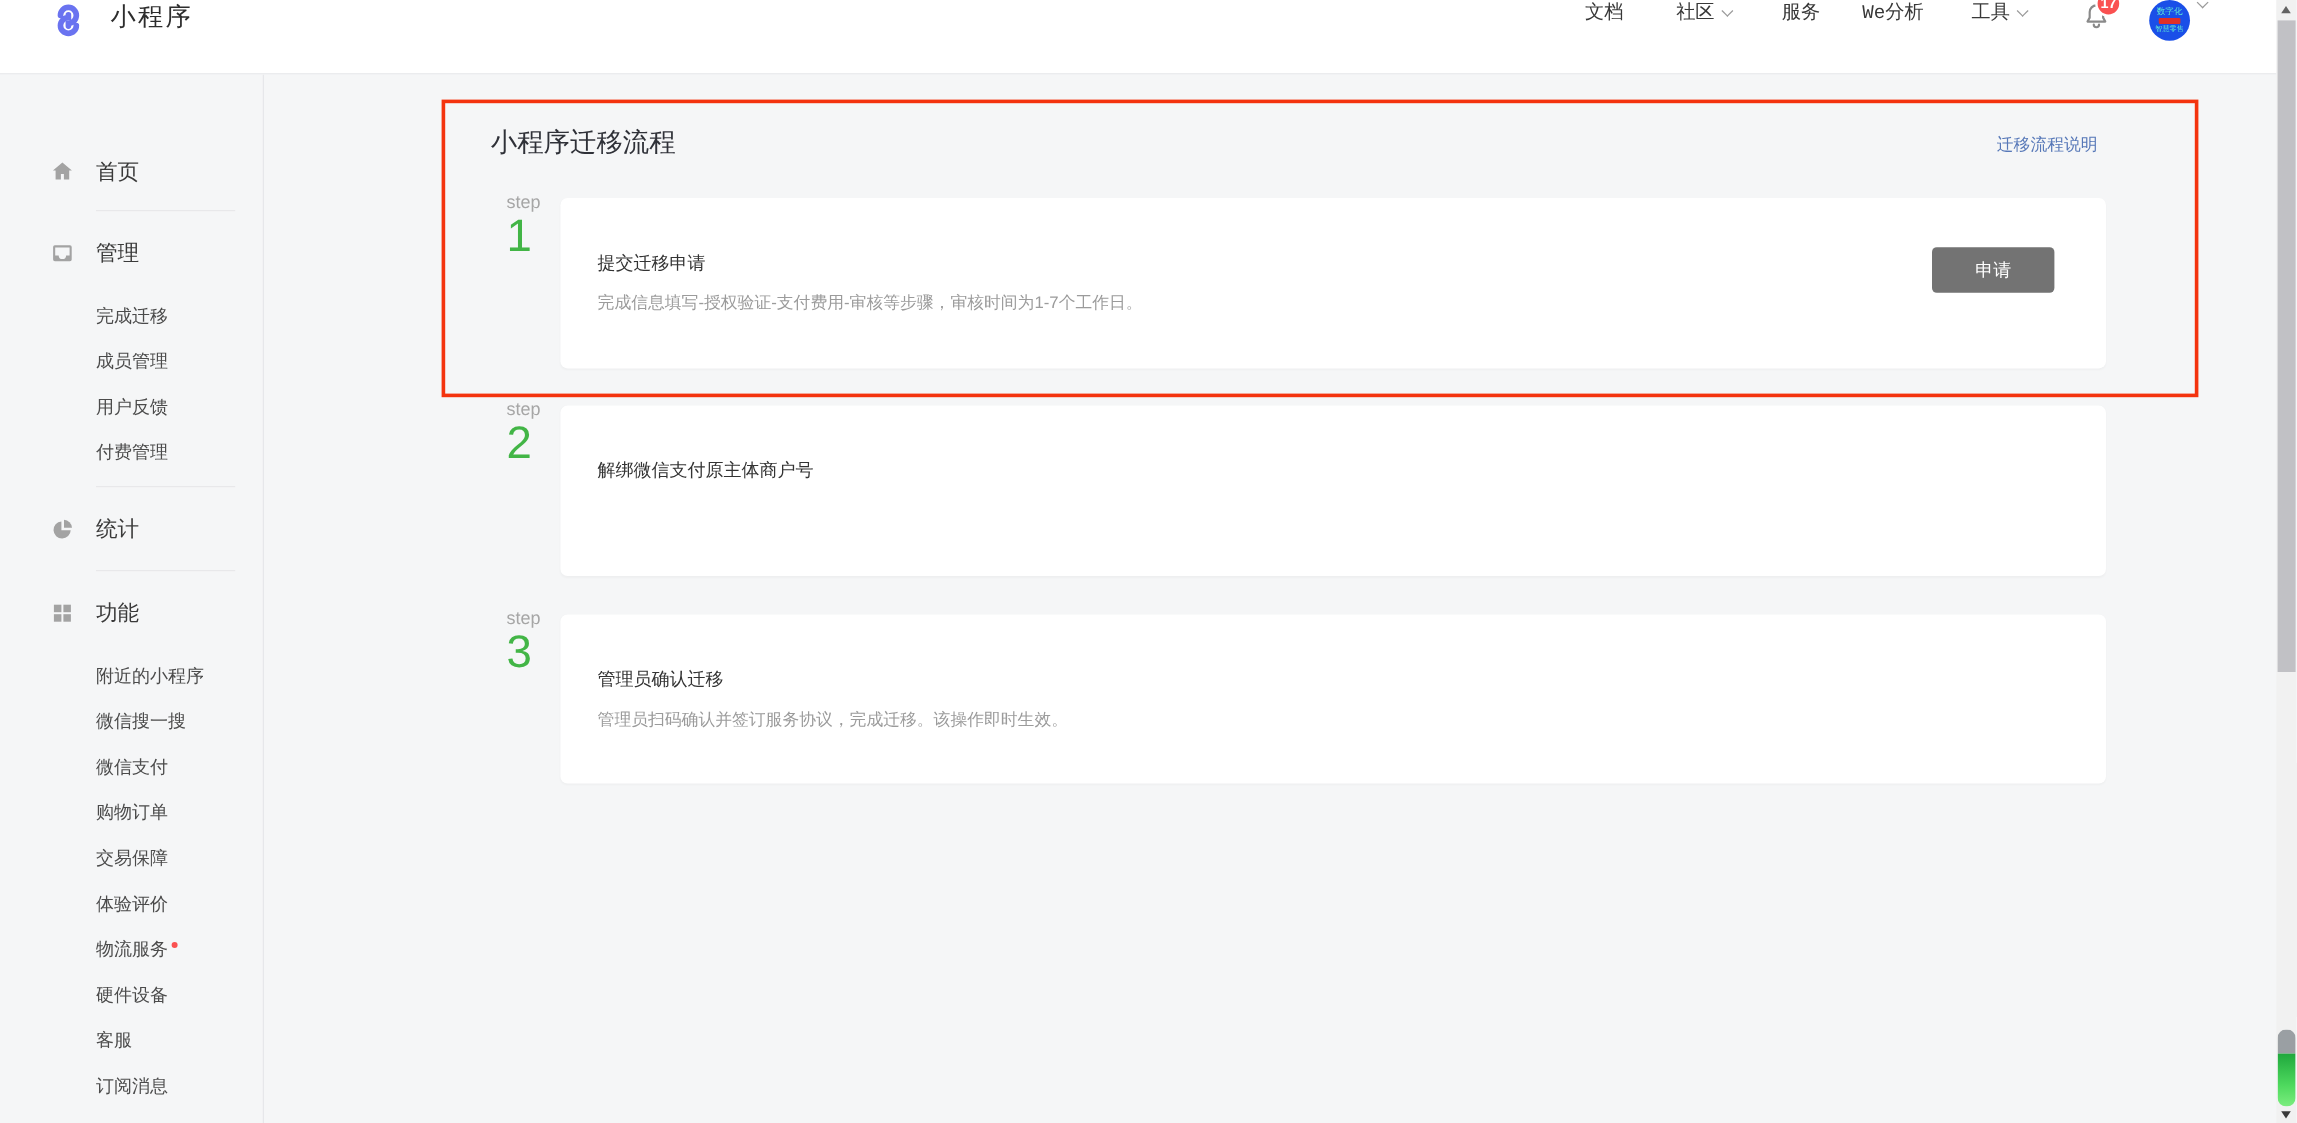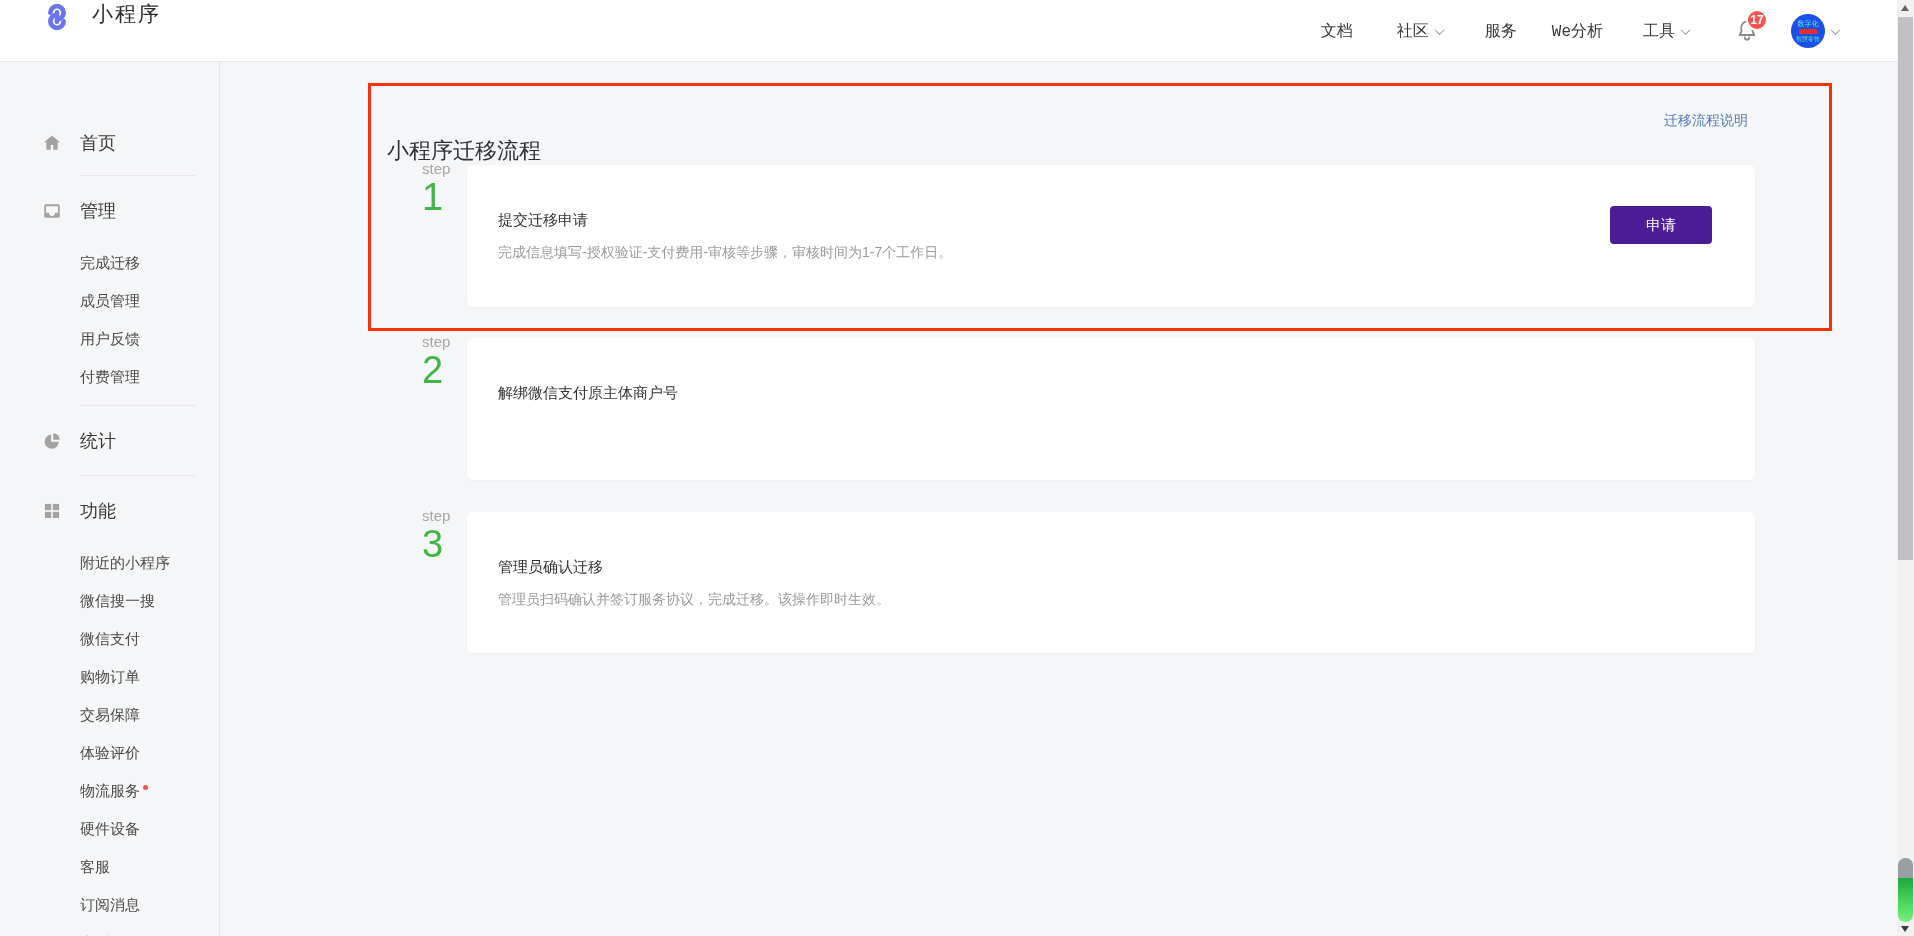--- a/index.html
+++ b/index.html
@@ -4,21 +4,21 @@
 <style>
   * { margin:0; padding:0; box-sizing:border-box; }
   html,body { width:1914px; height:936px; }
   body { font-family:"Liberation Sans","DejaVu Sans",sans-serif; }
   .page { position:relative; width:1914px; height:936px; background:#f5f6f7; overflow:hidden; }
 
   
   .navbar { position:absolute; left:0; top:0; width:1897px; height:62px; background:#ffffff; border-bottom:1px solid #e7e8ea; z-index:30; }
   .brand { position:absolute; left:40px; top:0; height:62px; display:flex; align-items:flex-start; gap:18px; cursor:pointer; }
   .brand-text { font-size:21px; color:#2d2d2d; letter-spacing:2px; }
-  .nav-right { position:absolute; right:58px; top:0; height:62px; display:flex; align-items:center; }
+  .nav-right { position:absolute; right:58px; top:0; height:62px; display:flex; align-items:flex-start; }
   .nav-item { display:flex; align-items:center; font-size:16px; color:#383838; cursor:pointer; text-decoration:none; }
   .ml44{margin-left:44px;} .ml42{margin-left:42px;} .ml45{margin-left:35px;font-family:Liberation Mono, monospace;} .ml40{margin-left:40px;} .ml46{margin-left:46px;} .ml32{margin-left:32px;} .ml10{margin-left:10px;}
   .chev { display:inline-block; width:7px; height:7px; border-right:1.6px solid #9a9a9a; border-bottom:1.6px solid #9a9a9a; transform:rotate(45deg) translate(-1px,-1px); margin-left:7px; }
   .bell-wrap { position:relative; width:24px; height:28px; cursor:pointer; }
   .badge { position:absolute; top:-8px; left:11px; min-width:22px; height:22px; background:#fa5151; border:2px solid #ffffff; border-radius:11px; color:#ffffff; font-size:12px; font-weight:bold; display:flex; align-items:center; justify-content:center; }
   .avatar { width:34px; height:34px; border-radius:50%; background:#1a4fe8; color:#5eead4; display:flex; flex-direction:column; align-items:center; justify-content:center; line-height:1; overflow:hidden; cursor:pointer; }
   .avatar .l1 { font-size:8px; transform:scale(.9); }
   .avatar .strip { width:18px; height:5px; background:#e03028; margin:1px 0; border-radius:1px; }
   .avatar .l2 { font-size:7px; transform:scale(.85); }
 
@@ -27,30 +27,30 @@
   .side-main { display:flex; align-items:center; gap:18px; padding-left:42px; height:26px; cursor:pointer; }
   .side-main .slabel { font-size:18px; color:#3a3a3a; }
   .sicon { width:20px; height:20px; display:inline-flex; }
   .sdivider { height:1px; background:#e8e8ea; margin-left:80px; width:116px; }
   .side-sub { padding-left:80px; height:20px; font-size:15px; color:#4b4b4b; cursor:pointer; margin-bottom:18px; display:flex; align-items:center; }
   .dot { display:inline-block; width:5px; height:5px; border-radius:50%; background:#fa5151; margin-left:3px; margin-bottom:8px; }
   .mt68{margin-top:68px;} .mt29{margin-top:29px;} .mt22{margin-top:22px;} .mt21{margin-top:21px;} .mt19{margin-top:19px;} .mt15{margin-top:15px;}
 
   
   .annotation-box { position:absolute; left:368px; top:83px; width:1464px; height:248px; border:3px solid #f4330e; z-index:40; pointer-events:none; }
-  .page-title { position:absolute; left:387px; top:104px; font-size:22px; font-weight:400; color:#2f3138; z-index:5;margin-top:32px; }
+  .page-title { position:absolute; left:409px; top:104px; font-size:22px; font-weight:400; color:#2f3138; z-index:5; }
   .help-link { position:absolute; left:1664px; top:112px; font-size:14px; color:#5778b8; text-decoration:none; cursor:pointer; z-index:5; }
   .step-col { position:absolute; left:422px; width:60px; z-index:5; }
   .step-word { font-size:15px; color:#a6a6a6; }
   .step-num { font-size:38px; font-weight:500; color:#42b546; line-height:1.05; margin-top:1px; }
   .card { position:absolute; left:467px; width:1288px; background:#ffffff; border-radius:6px; box-shadow:0 1px 2px rgba(0,0,0,0.03); padding:45px 0 0 31px; z-index:5; }
   .card-title { font-size:15px; color:#333333; line-height:20px; }
   .card-desc { font-size:14px; color:#9b9b9b; line-height:20px; margin-top:12px; }
   .desc-link { color:#5778b8; text-decoration:none; cursor:pointer; margin-left:6px; }
-  .apply-btn { position:absolute; top:41px; right:43px; width:102px; height:38px; background:#4c1d95; color:#ffffff; font-size:15px; border:none; border-radius:4px; cursor:pointer; font-family:inherit; }
+  .apply-btn { position:absolute; top:41px; right:43px; width:102px; height:38px; background:#737373; color:#ffffff; font-size:15px; border:none; border-radius:4px; cursor:pointer; font-family:inherit; }
 
   
   .scrollbar { position:absolute; right:0; top:0; width:17px; height:936px; background:#f1f1f1; z-index:60; }
   .sb-up { position:absolute; top:5px; left:4px; width:0; height:0; border-left:4.5px solid transparent; border-right:4.5px solid transparent; border-bottom:6px solid #636363; cursor:pointer; }
   .sb-thumb { position:absolute; top:17px; left:1px; right:1px; height:543px; background:#c1c1c5; cursor:pointer; }
   .sb-ext { position:absolute; left:1px; right:1px; top:858px; height:64px; border-radius:7px; overflow:hidden; }
   .sb-ext-grey { height:20px; background:#9a9fa3; }
   .sb-ext-green { height:44px; background:linear-gradient(180deg,#1fa83d 0%,#4ed95e 60%,#7bed7e 100%); }
   .sb-down { position:absolute; top:926px; left:4px; width:0; height:0; border-left:4.5px solid transparent; border-right:4.5px solid transparent; border-top:6px solid #3a3a3a; cursor:pointer; }
 

